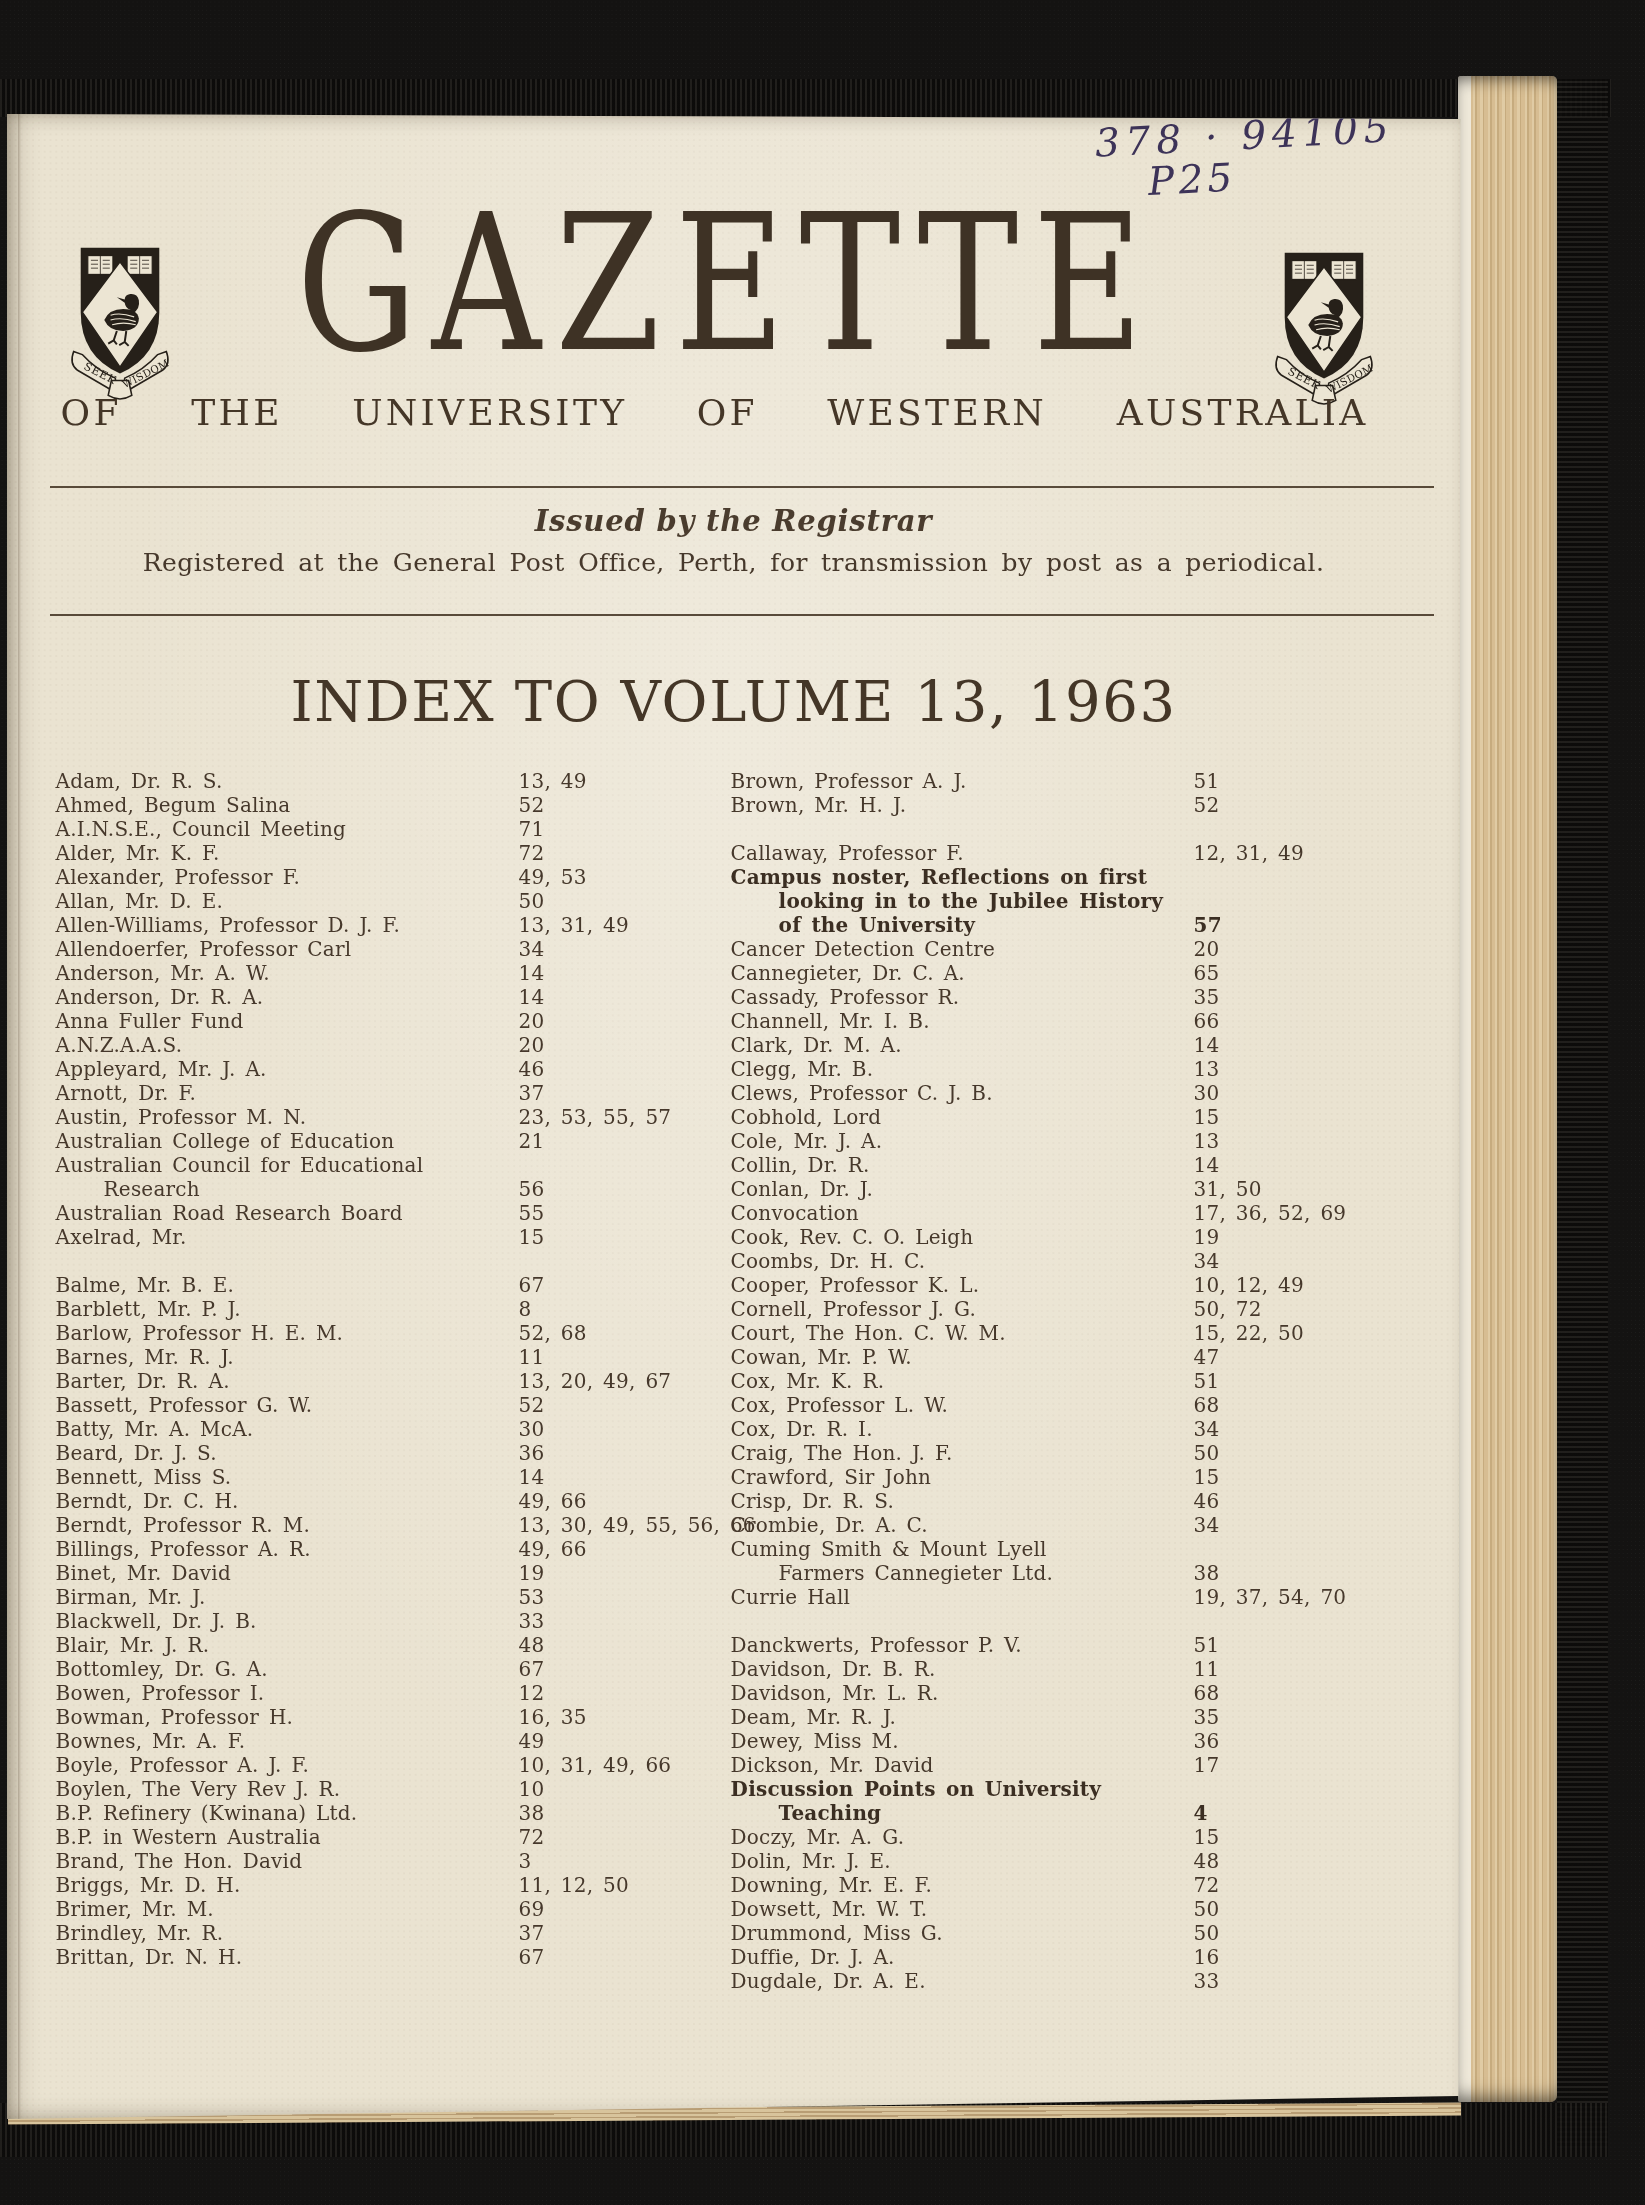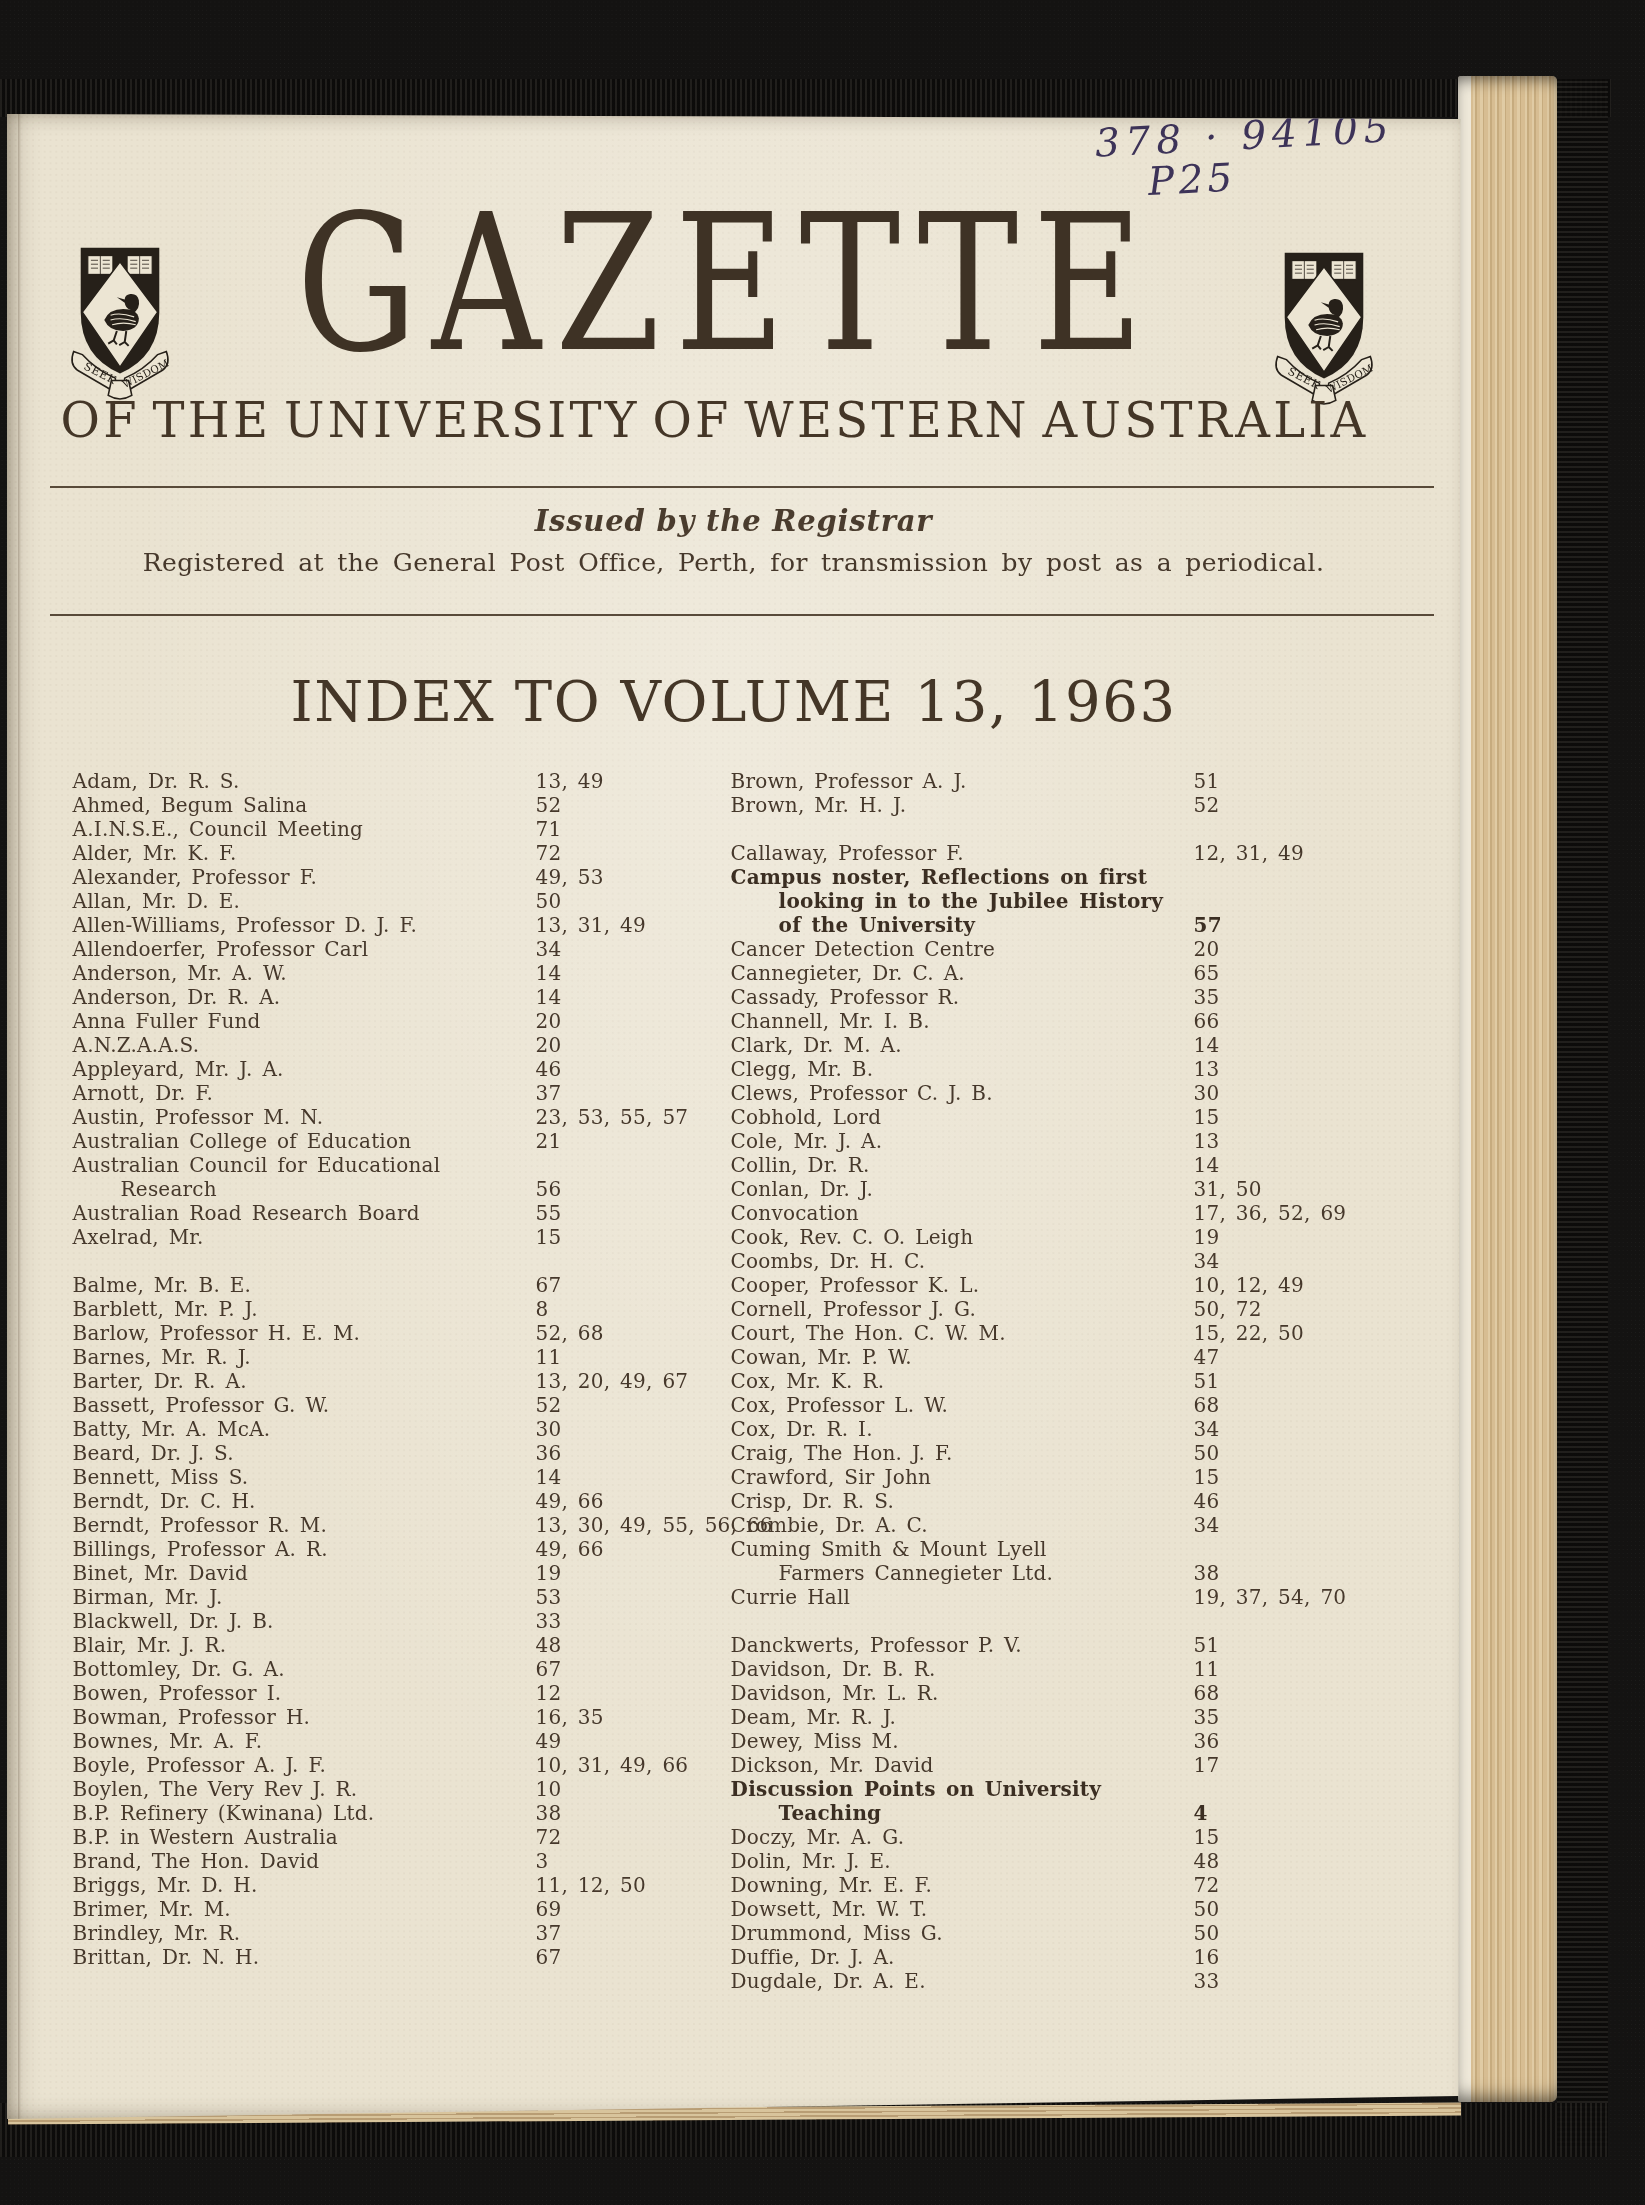--- a/index.html
+++ b/index.html
@@ -50,35 +50,35 @@
   .hw2{font-size:39px;letter-spacing:4.1px;padding-left:51px;}
 
   
   .crest{position:absolute;width:110px;height:184px;}
   .crest-left{left:58px;top:125px;}
   .crest-right{left:1262px;top:130px;}
   .gazette{position:absolute;left:173px;top:71px;width:1094px;text-align:center;
       font-size:189px;line-height:1.05;letter-spacing:18px;color:#3e3225;
       transform:scaleX(.8);transform-origin:50% 0;white-space:nowrap;}
   .subtitle{position:absolute;left:54px;top:278px;width:1308px;display:flex;
-      justify-content:space-between;font-size:48px;letter-spacing:3.3px;color:#443627;
+      justify-content:space-between;font-size:36px;letter-spacing:3.3px;color:#443627;
       white-space:nowrap;}
   .rule{position:absolute;left:43px;width:1384px;height:1.6px;background:rgba(62,47,30,.85);}
   .rule1{top:372px;}
   .rule2{top:500px;}
   .issued{position:absolute;left:0;top:390px;width:1454px;text-align:center;
       font-style:italic;font-size:29px;letter-spacing:0.8px;color:#4a3c2e;font-weight:bold;}
   .registered{position:absolute;left:0;top:434px;width:1454px;text-align:center;
       font-size:25px;letter-spacing:0.4px;word-spacing:5px;color:#46382b;}
 
   
   .index-title{position:absolute;left:0;top:555px;width:1454px;text-align:center;
       font-size:56px;letter-spacing:1.6px;color:#443627;white-space:nowrap;}
   .col{position:absolute;top:655px;}
-  .col-left{left:66px;width:650px;}
+  .col-left{left:49px;width:650px;}
   .col-right{left:724px;width:658px;}
   .row{position:relative;height:24px;line-height:24px;font-size:20px;
       white-space:nowrap;letter-spacing:0.2px;word-spacing:3.3px;}
   .row.bold{font-weight:bold;color:#3b2e22;}
   .nm.cont{display:inline-block;padding-left:48px;}
   .pg{position:absolute;left:463px;top:0;}
   .gap-row{height:24px;}
 </style>
 </head>
 <body>

